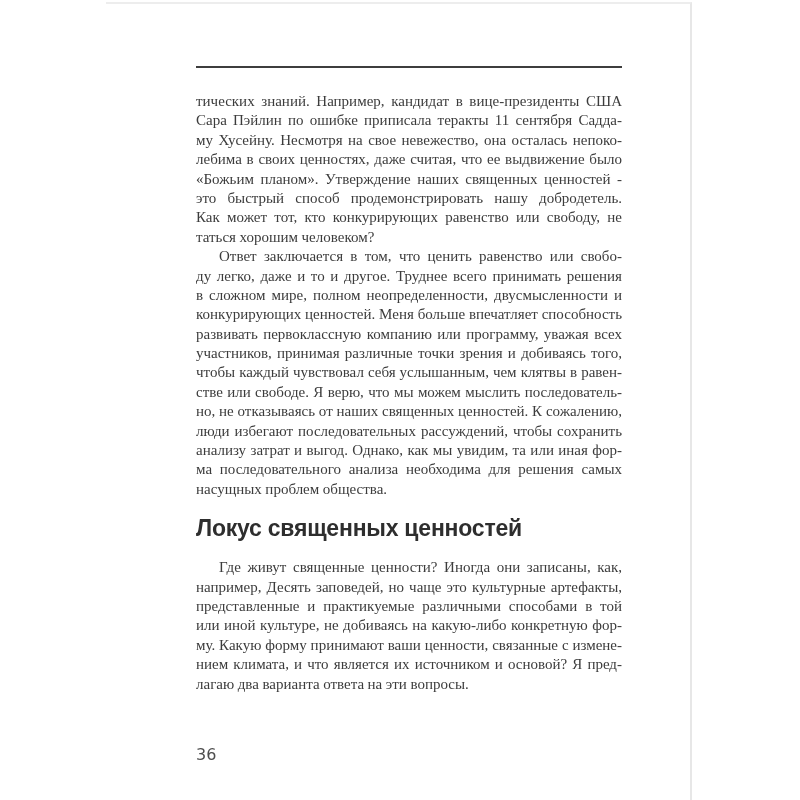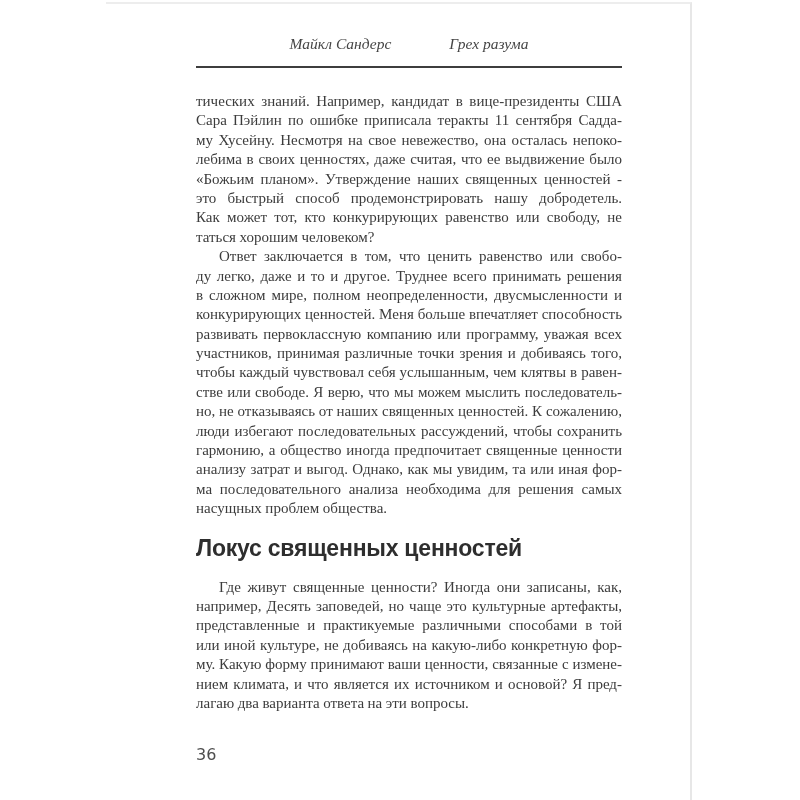--- a/index.html
+++ b/index.html
@@ -69,24 +69,20 @@
     font-family: "DejaVu Sans", sans-serif;
     font-size: 16px;
     color: #4d4d4d;
   }
 </style>
 </head>
 <body>
 
 <div class="page">
 
-  <div class="running-header">
-    <span>Майкл Сандерс</span>
-    <span>Грех разума</span>
-  </div>
 
   <div class="header-rule"></div>
 
   <div class="body-text">
     <div class="para">
         <div class="line">тических знаний. Например, кандидат в вице-президенты США</div>
         <div class="line">Сара Пэйлин по ошибке приписала теракты 11 сентября Садда-</div>
         <div class="line">му Хусейну. Несмотря на свое невежество, она осталась непоко-</div>
         <div class="line">лебима в своих ценностях, даже считая, что ее выдвижение было</div>
         <div class="line">«Божьим планом». Утверждение наших священных ценностей -</div>
@@ -98,21 +94,20 @@
         <div class="line indent">Ответ заключается в том, что ценить равенство или свобо-</div>
         <div class="line">ду легко, даже и то и другое. Труднее всего принимать решения</div>
         <div class="line">в сложном мире, полном неопределенности, двусмысленности и</div>
         <div class="line">конкурирующих ценностей. Меня больше впечатляет способность</div>
         <div class="line">развивать первоклассную компанию или программу, уважая всех</div>
         <div class="line">участников, принимая различные точки зрения и добиваясь того,</div>
         <div class="line">чтобы каждый чувствовал себя услышанным, чем клятвы в равен-</div>
         <div class="line">стве или свободе. Я верю, что мы можем мыслить последователь-</div>
         <div class="line">но, не отказываясь от наших священных ценностей. К сожалению,</div>
         <div class="line">люди избегают последовательных рассуждений, чтобы сохранить</div>
-        <div class="line">гармонию, а общество иногда предпочитает священные ценности</div>
         <div class="line">анализу затрат и выгод. Однако, как мы увидим, та или иная фор-</div>
         <div class="line">ма последовательного анализа необходима для решения самых</div>
         <div class="line last">насущных проблем общества.</div>
       </div>
     <h2 class="section-heading">Локус священных ценностей</h2>
     <div class="para">
         <div class="line indent">Где живут священные ценности? Иногда они записаны, как,</div>
         <div class="line">например, Десять заповедей, но чаще это культурные артефакты,</div>
         <div class="line">представленные и практикуемые различными способами в той</div>
         <div class="line">или иной культуре, не добиваясь на какую-либо конкретную фор-</div>

